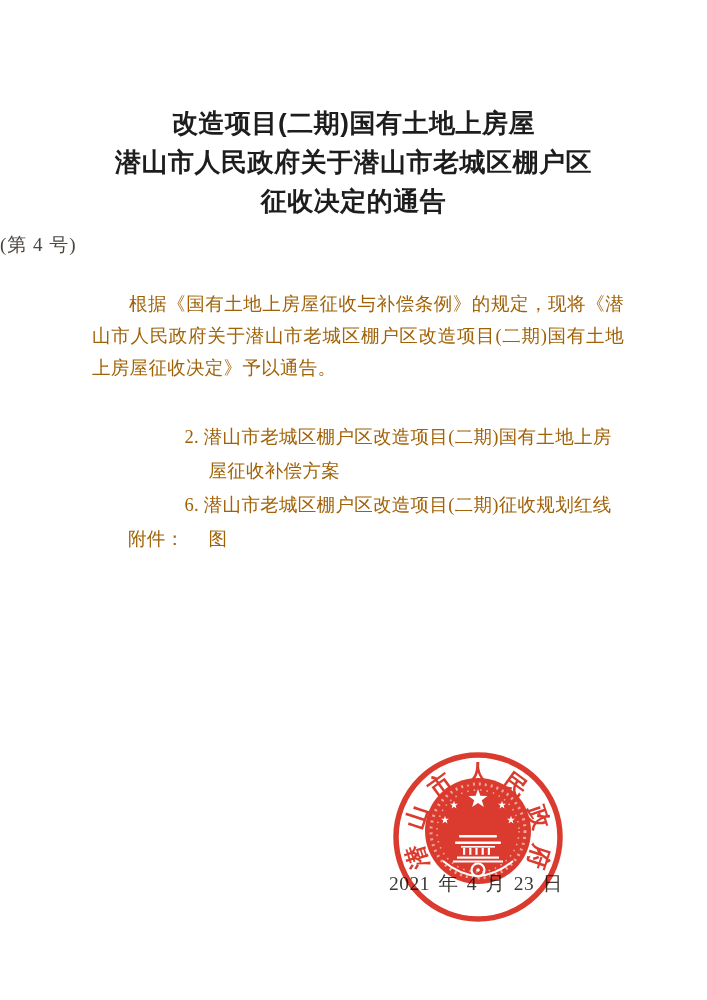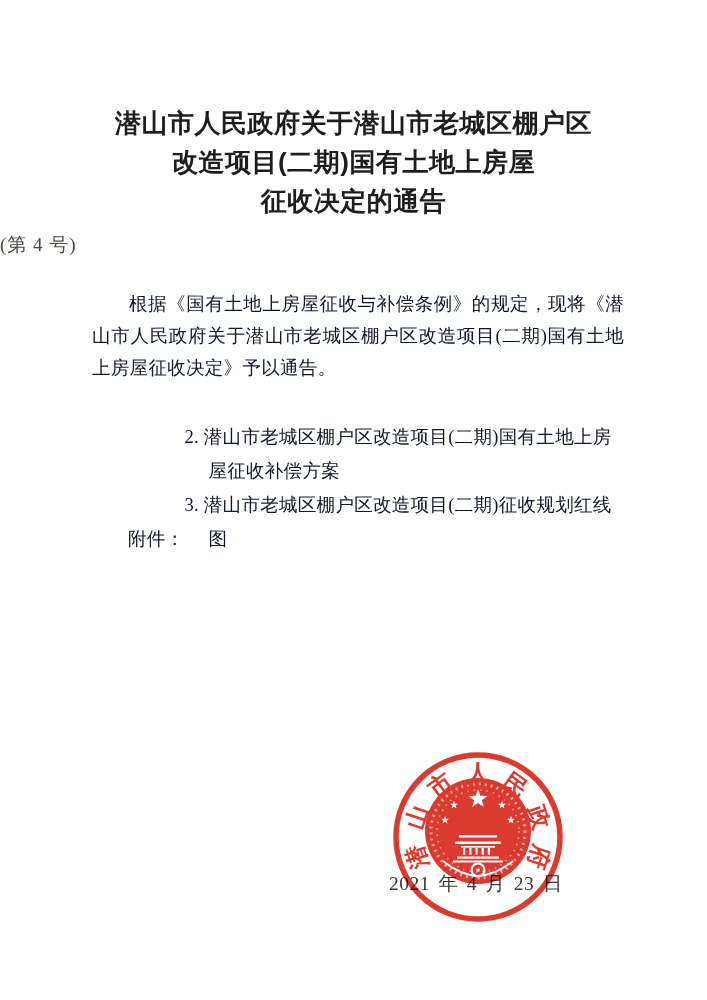--- a/index.html
+++ b/index.html
@@ -32,21 +32,21 @@
     letter-spacing: 1px;
   }
   .body {
     width: 532px;
     margin-left: 92px;
     margin-top: 30px;
     font-size: 18.5px;
     line-height: 32px;
     letter-spacing: 0.3px;
     text-align: justify;
-    color: #0f172a;
+    color: #a16207;
   }
   .body p {
     text-indent: 2em;
     margin: 0;
   }
   .attachments {
     display: flex;
     align-items: flex-end;
     margin-top: 36px;
     margin-left: 36px;
@@ -99,36 +99,36 @@
   .seal .white-line { stroke: #ffffff; fill: none; }
   .seal .white-fill { fill: #ffffff; }
   .seal .wheat { stroke: rgba(255,255,255,0.55); fill: none; }
 </style>
 </head>
 <body>
 
 <div class="page">
 
   <h1 class="title">
+    <div>改造项目(二期)国有土地上房屋</div>
     <div>潜山市人民政府关于潜山市老城区棚户区</div>
-    <div>改造项目(二期)国有土地上房屋</div>
     <div>征收决定的通告</div>
   </h1>
 
   <div class="doc-no">(第 4 号)</div>
 
   <div class="body">
     <p>根据《国有土地上房屋征收与补偿条例》的规定，现将《潜山市人民政府关于潜山市老城区棚户区改造项目(二期)国有土地上房屋征收决定》予以通告。</p>
 
     <div class="attachments">
       <span class="att-label">附件：</span>
       <div class="att-items">
         <div class="att-item">2. 潜山市老城区棚户区改造项目(二期)国有土地上房
 屋征收补偿方案</div>
-        <div class="att-item">3. 潜山市老城区棚户区改造项目(二期)征收规划红线
+        <div class="att-item">6. 潜山市老城区棚户区改造项目(二期)征收规划红线
 图</div>
       </div>
     </div>
   </div>
 
   <div class="issue-date">2021 年 4 月 23 日</div>
 
   <svg class="seal" viewBox="0 0 190 190" xmlns="http://www.w3.org/2000/svg">
     <defs>
       <path id="star" d="M0,-10 L2.35,-3.24 L9.51,-3.09 L3.80,1.24 L5.88,8.09 L0,4 L-5.88,8.09 L-3.80,1.24 L-9.51,-3.09 L-2.35,-3.24 Z"></path>

